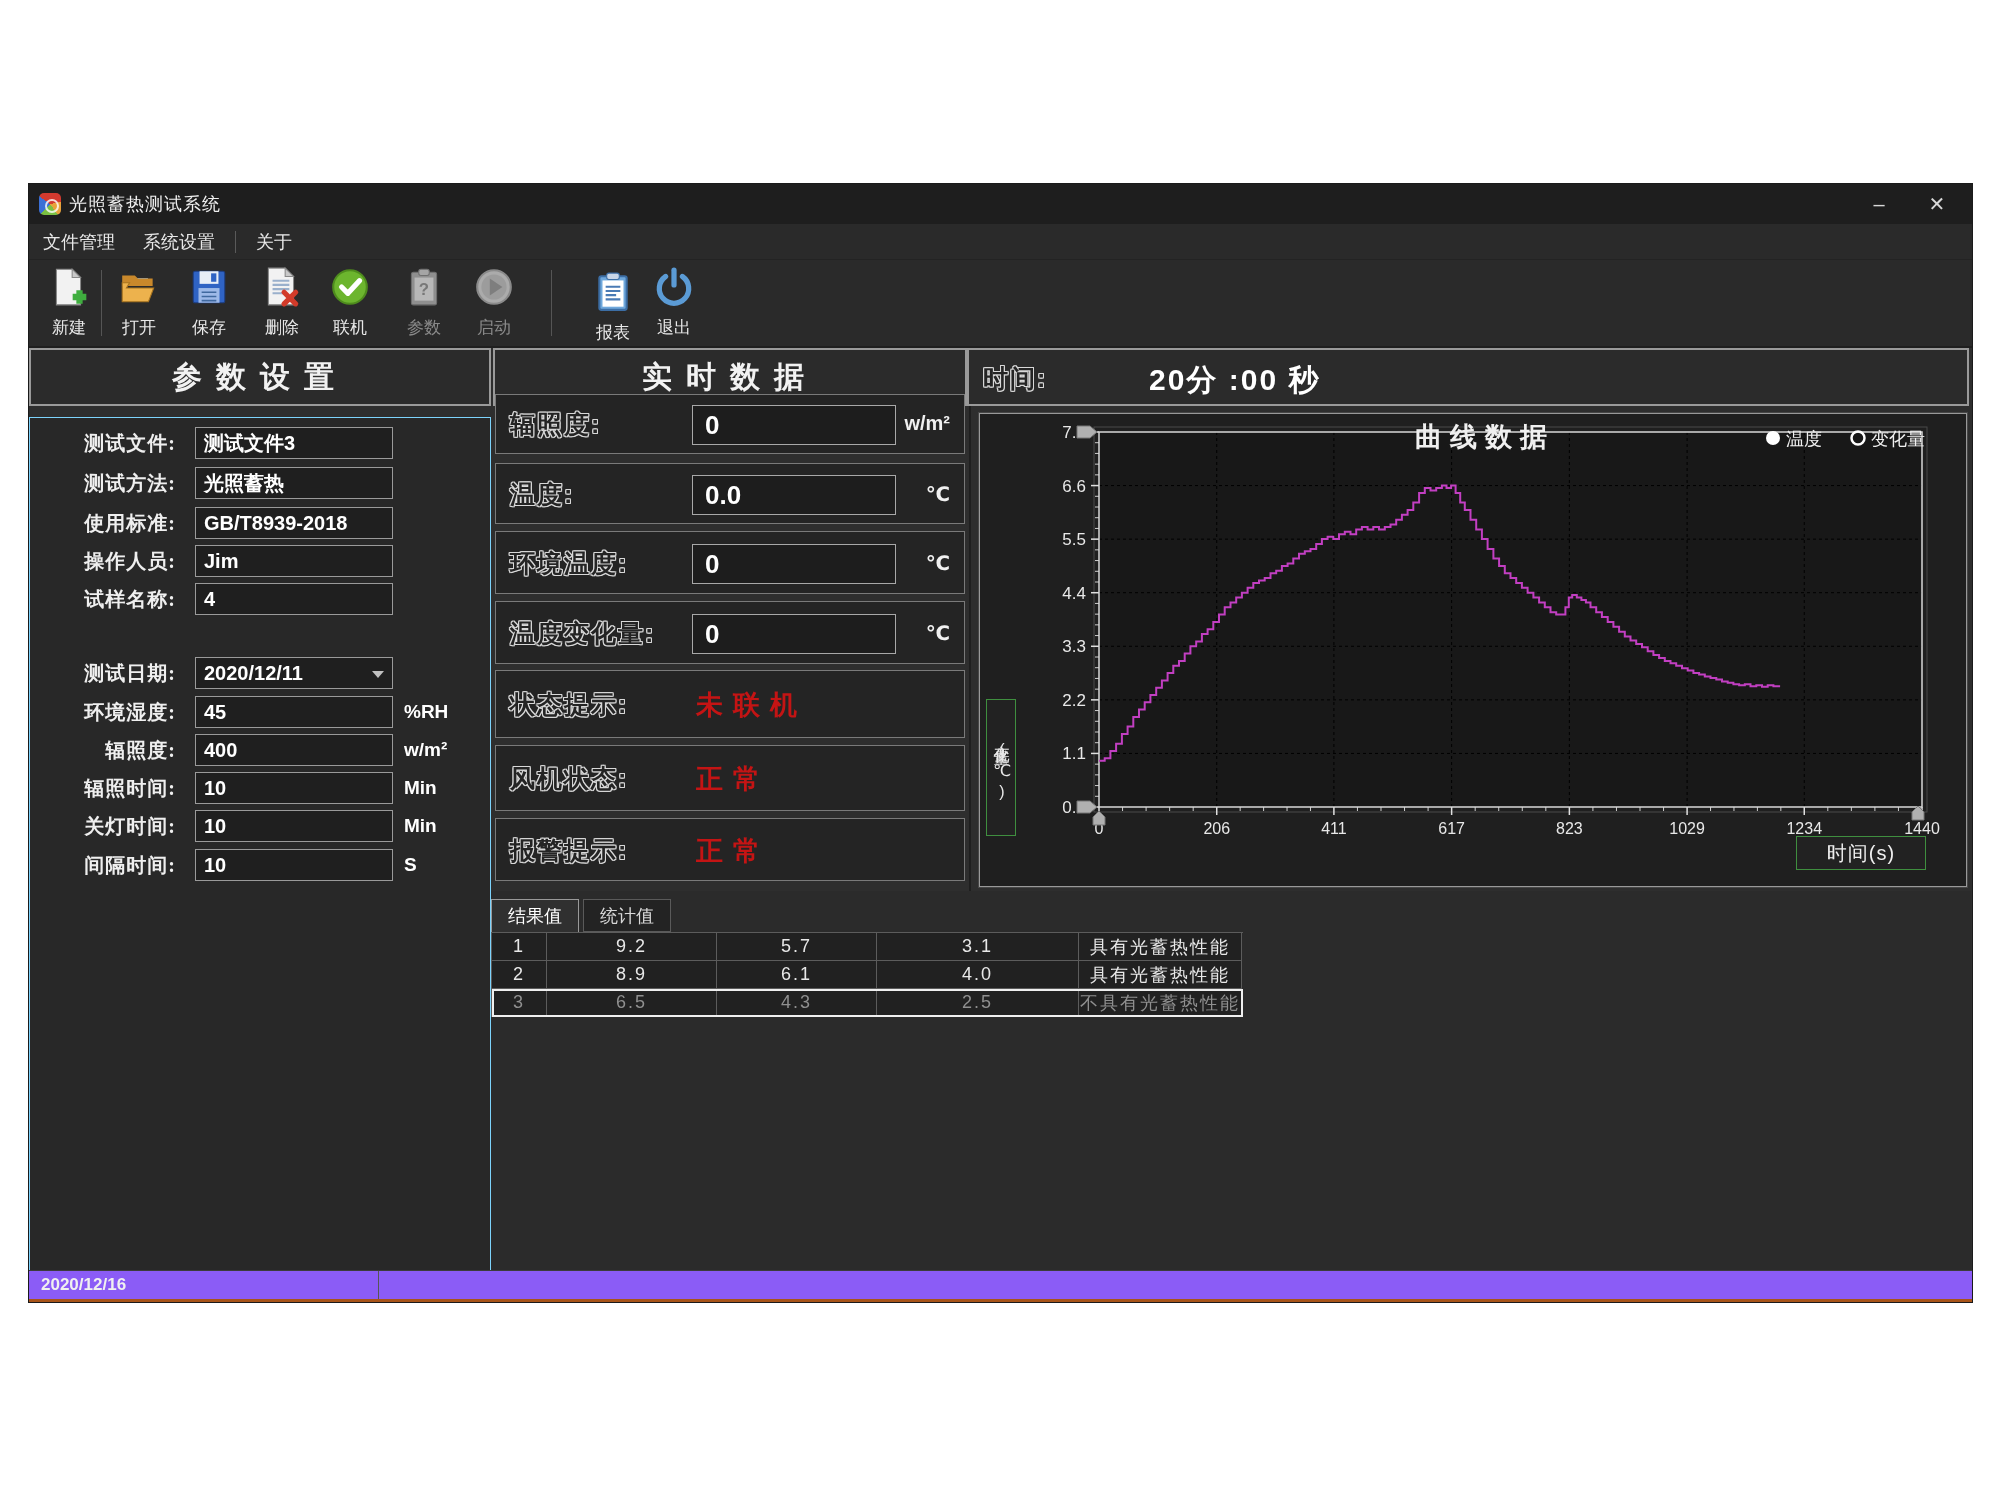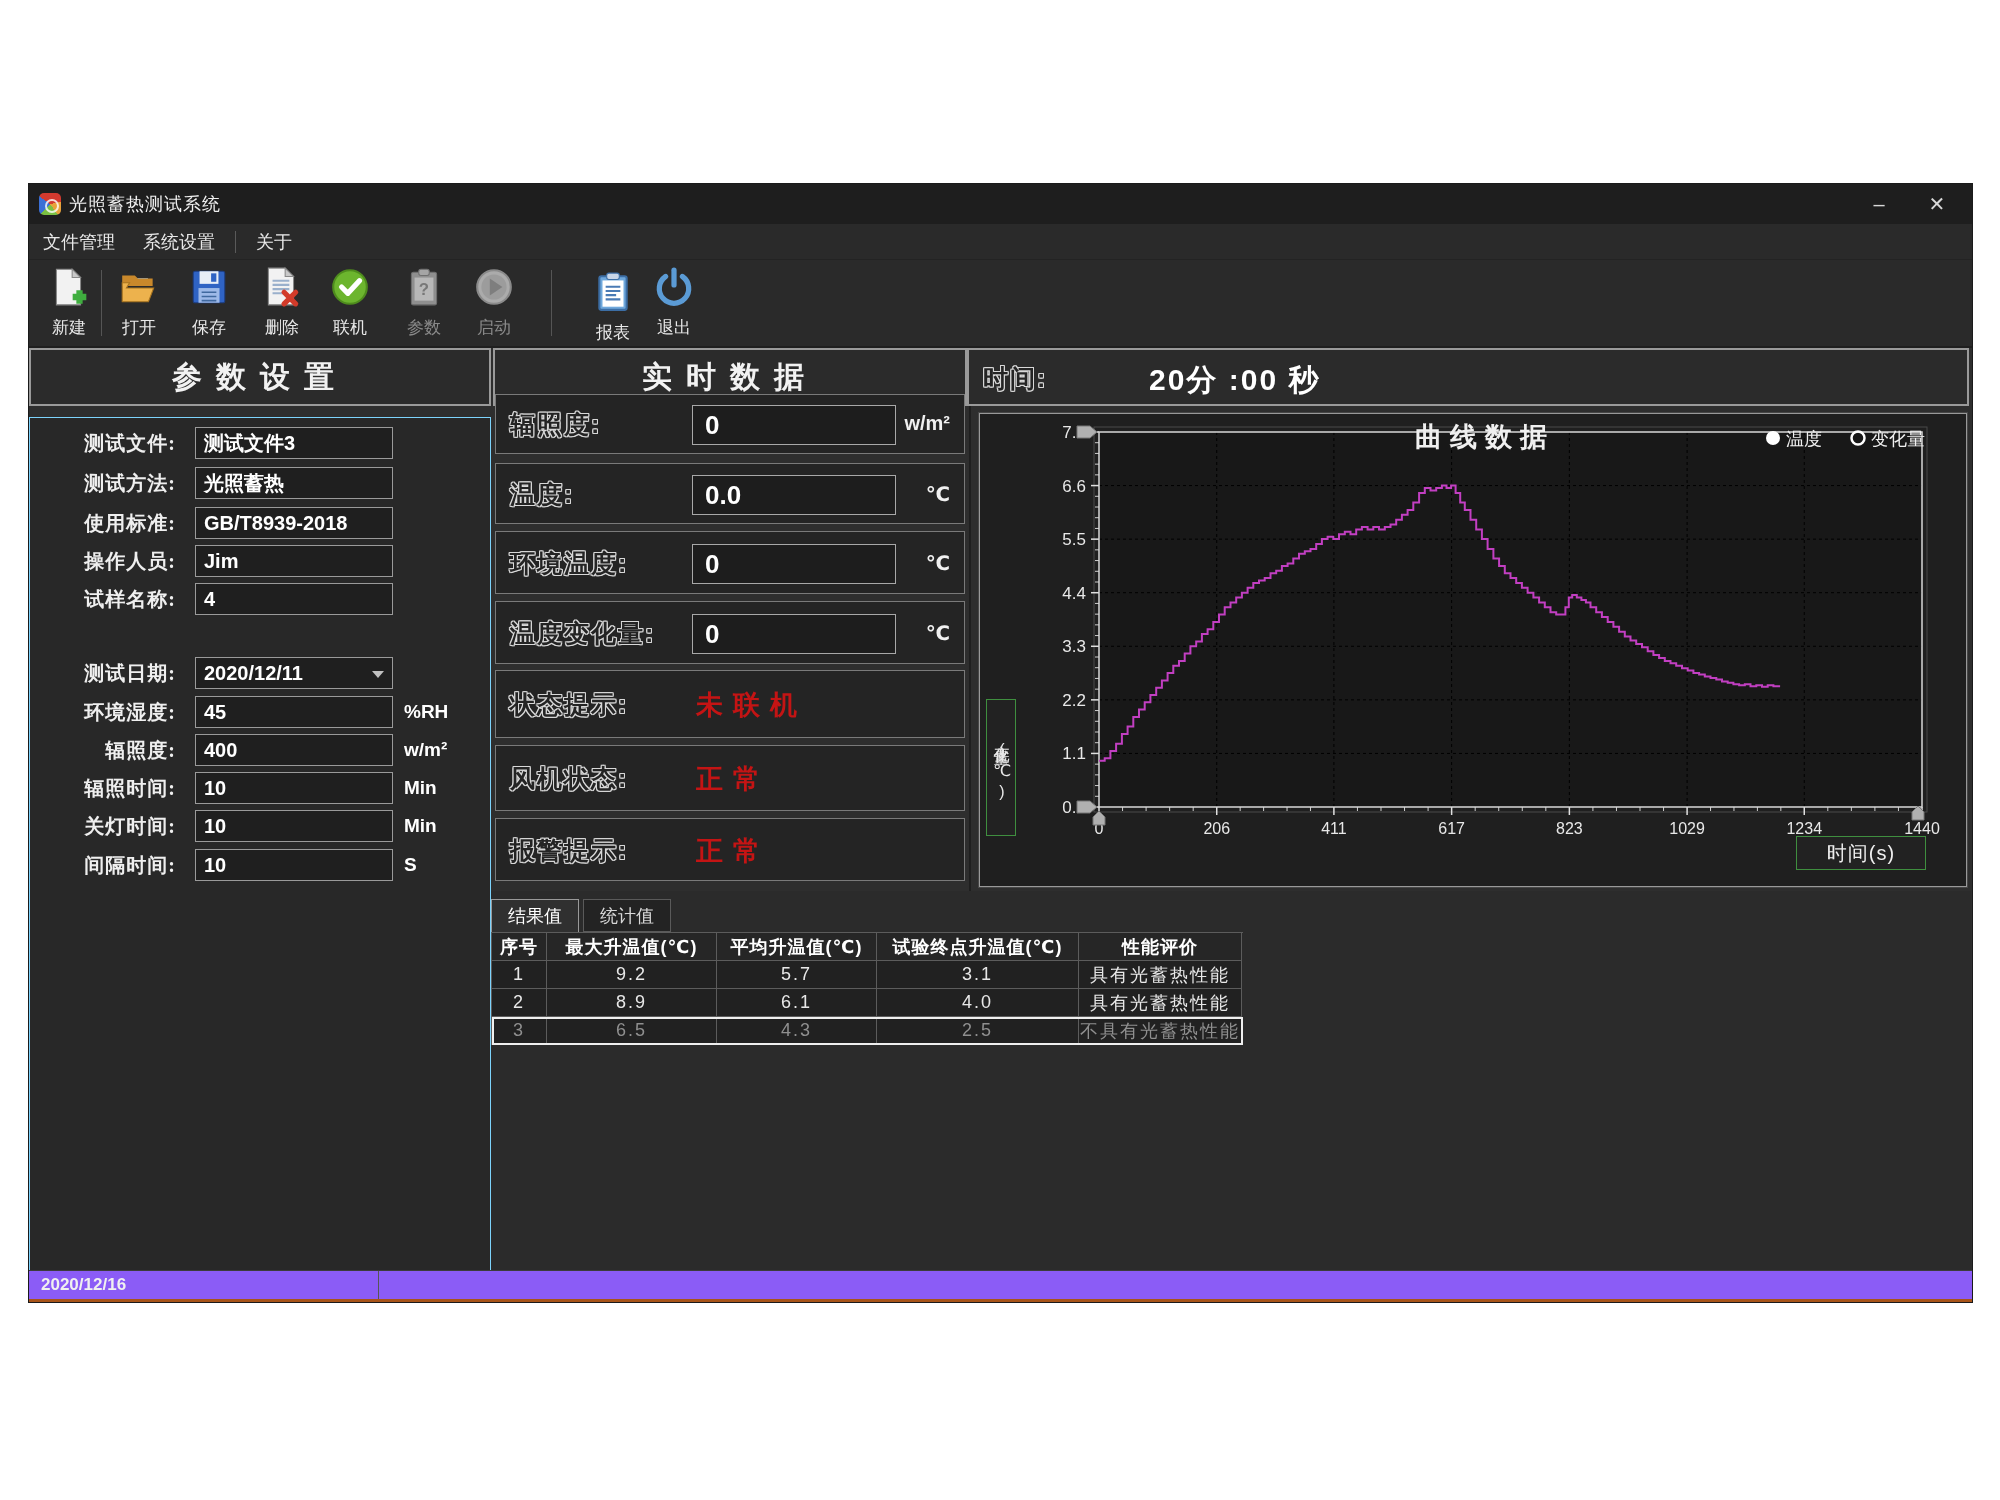--- a/index.html
+++ b/index.html
@@ -393,27 +393,20 @@
         <text x="891" y="31" fill="#f0f0f0" font-size="18">变化量</text>
       </svg>
   </div>
   <div class="ylabel-box">变化量(℃)</div>
   <div class="xlabel-box">时间(s)</div>
 
   <div class="results-region" id="results-region">
       <div class="tab active">结果值</div>
       <div class="tab inactive">统计值</div>
       <div class="rtable">
-        <div class="trow header">
-          <div class="tcell" style="width: 55px;">序号</div>
-          <div class="tcell" style="width: 170px;">最大升温值(℃)</div>
-          <div class="tcell" style="width: 160px;">平均升温值(℃)</div>
-          <div class="tcell" style="width: 202px;">试验终点升温值(℃)</div>
-          <div class="tcell" style="width: 163px;">性能评价</div>
-        </div>
         <div class="trow">
           <div class="tcell" style="width: 55px;">1</div>
           <div class="tcell" style="width: 170px;">9.2</div>
           <div class="tcell" style="width: 160px;">5.7</div>
           <div class="tcell" style="width: 202px;">3.1</div>
           <div class="tcell" style="width: 163px;">具有光蓄热性能</div>
         </div>
         <div class="trow">
           <div class="tcell" style="width: 55px;">2</div>
           <div class="tcell" style="width: 170px;">8.9</div>

